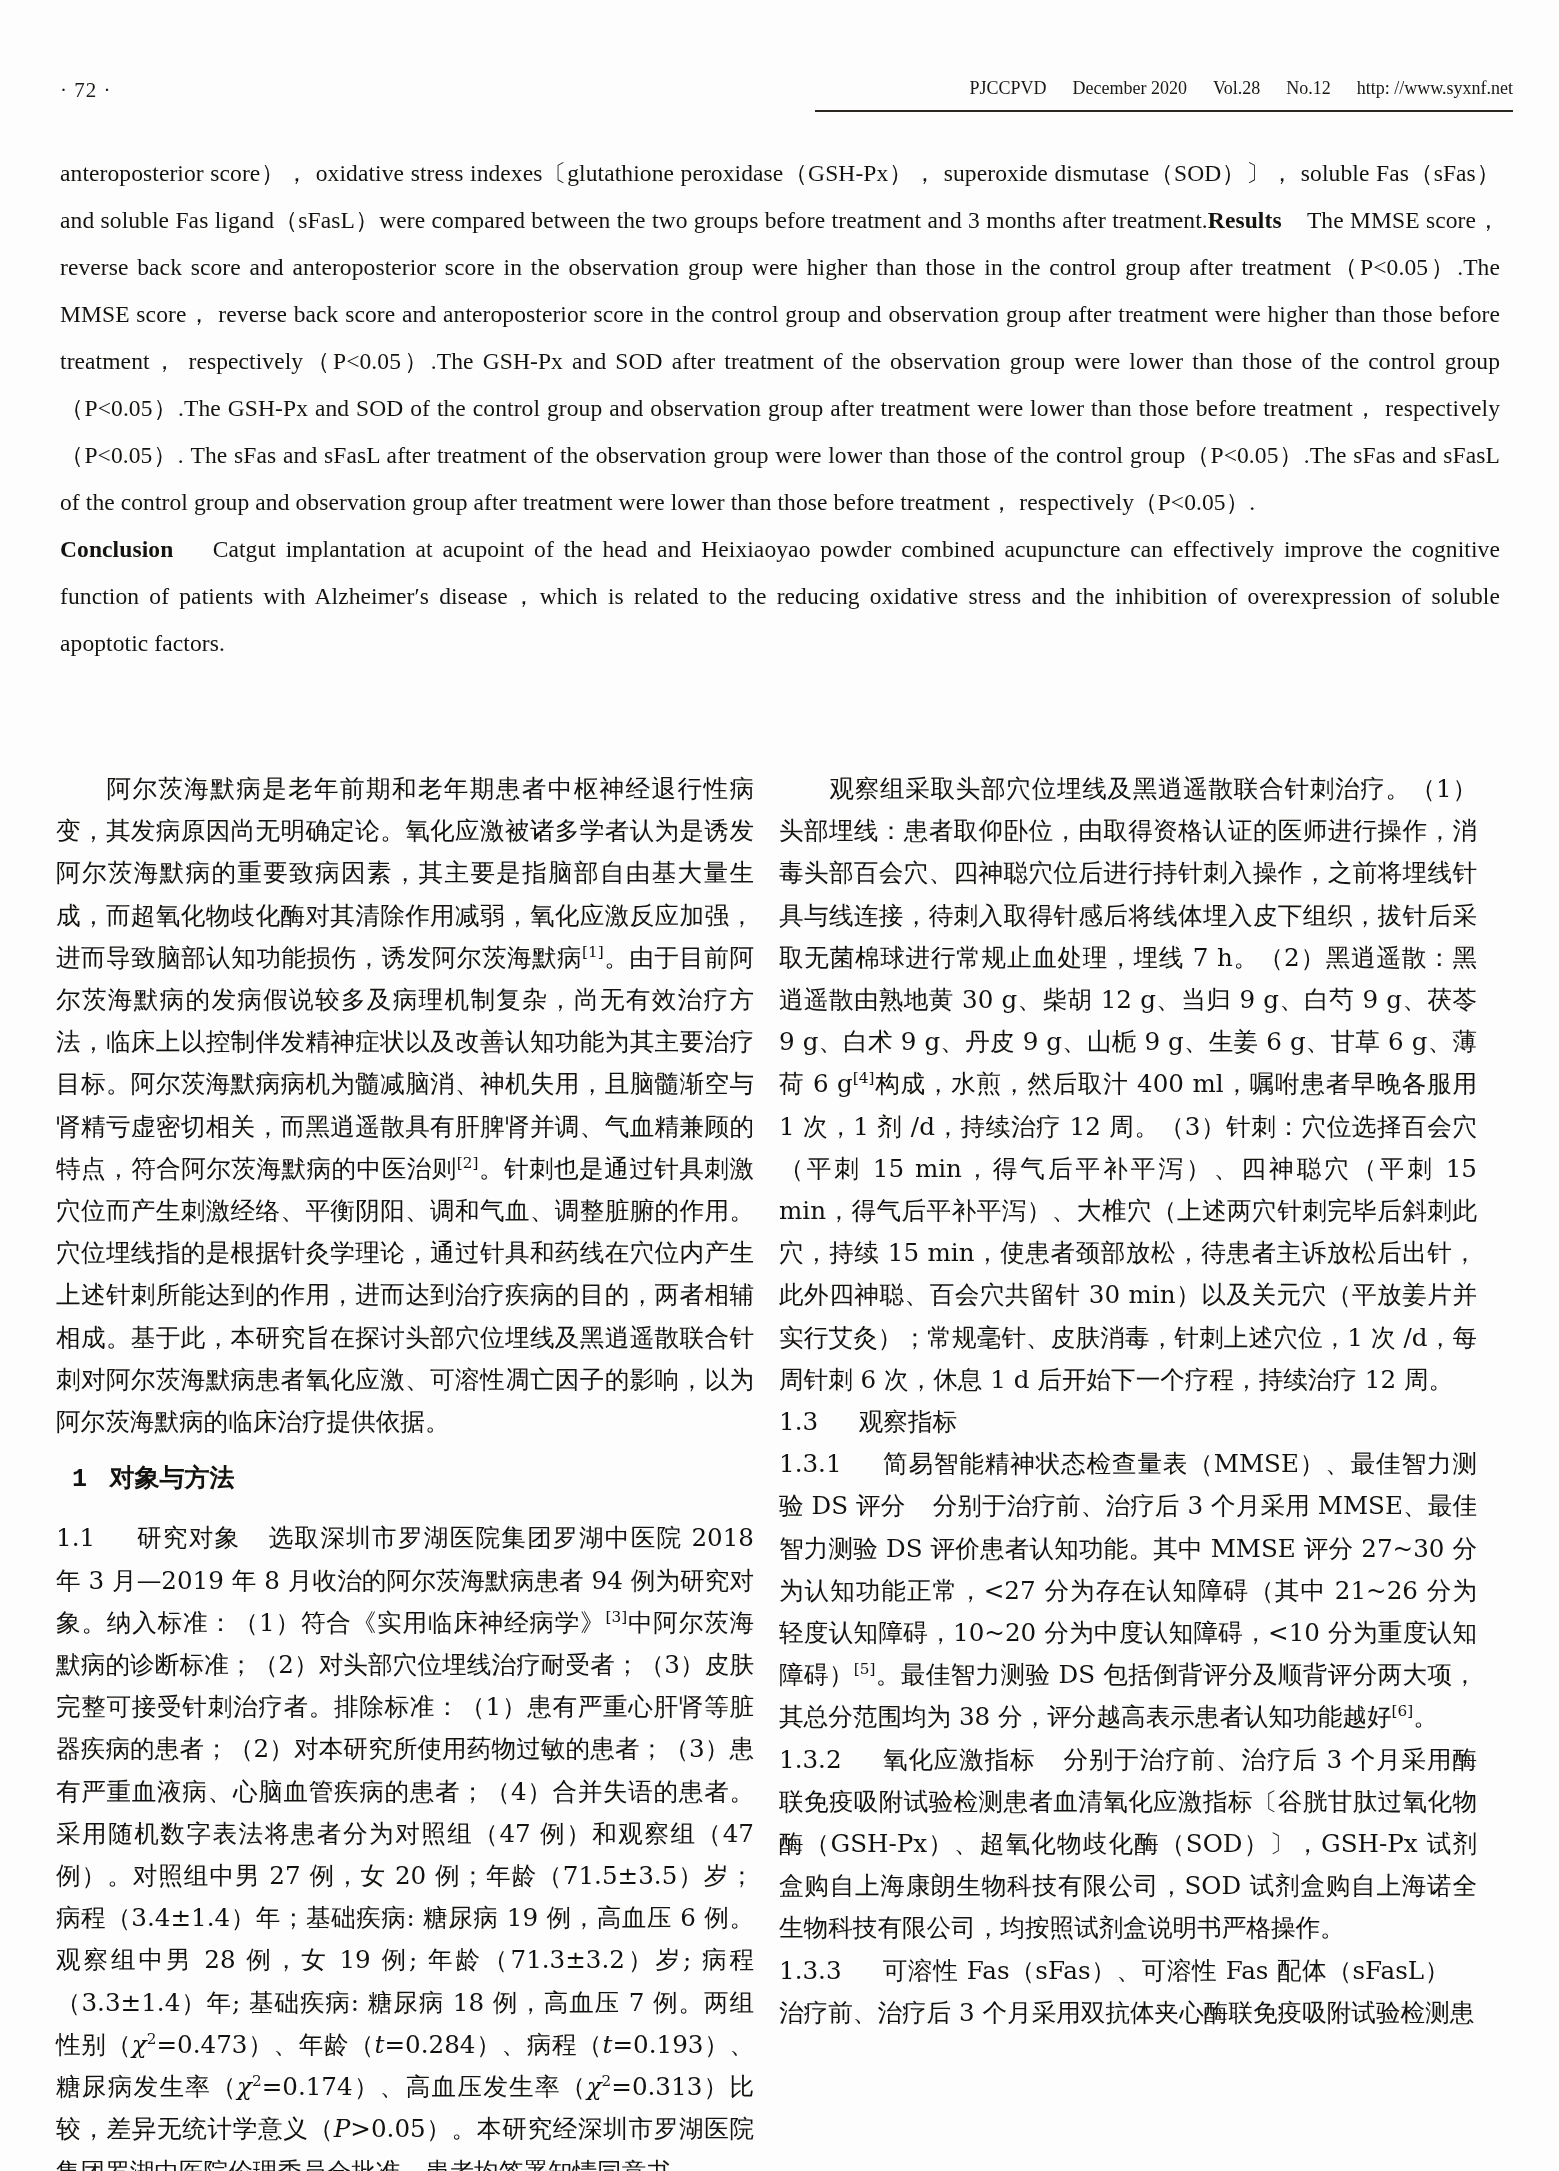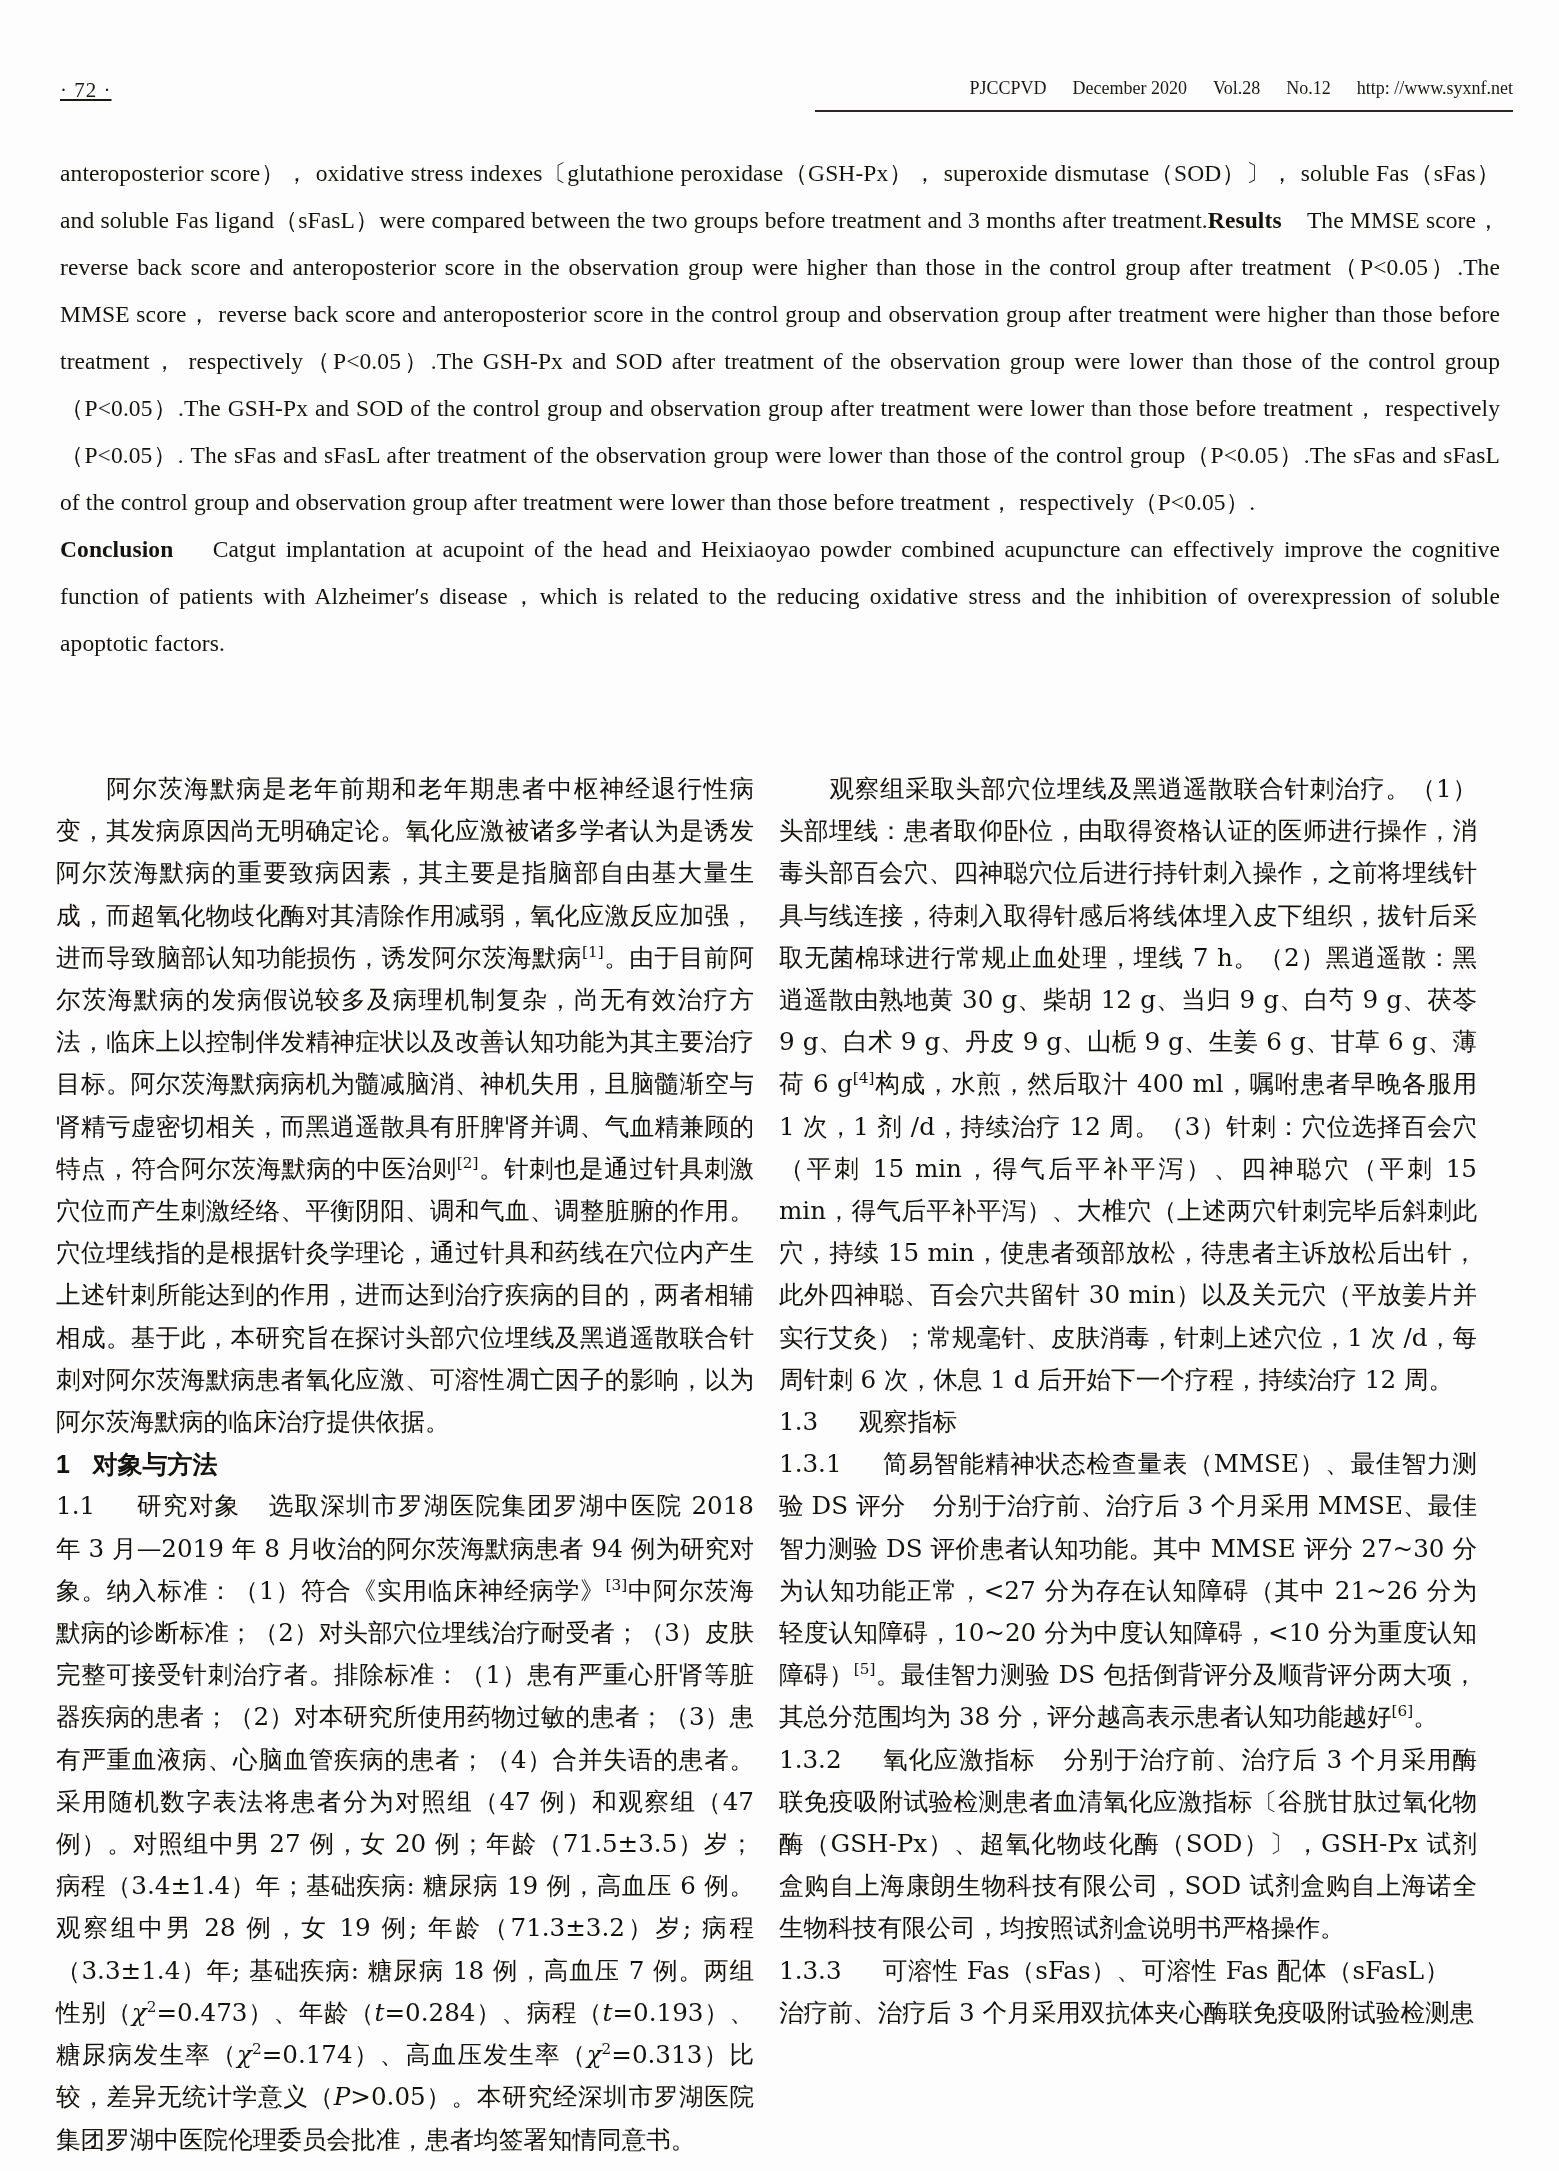--- a/index.html
+++ b/index.html
@@ -25,21 +25,20 @@
     right: 46px;
     height: 34px;
   }
   .folio {
     position: absolute;
     left: 14px;
     top: 0;
     font-size: 21px;
     letter-spacing: 1px;
     color: #1a1814;
-    text-decoration: underline;
   }
   .journal-line {
     position: absolute;
     right: 0;
     top: 0;
     font-size: 18px;
     white-space: nowrap;
     color: #1a1814;
   }
   .journal-line span { margin-right: 26px; }
@@ -92,25 +91,25 @@
     text-align: justify;
     text-align-last: left;
     color: #14120f;
   }
   .col p {
     margin: 0;
     text-indent: 0;
   }
   .col p.ind { text-indent: 2.05em; }
   .col h3 {
-    margin: 0;
+    margin: 16px;
     font-size: 25px;
     line-height: 42.2px;
     font-weight: bold;
-    font-family: Liberation Sans, sans-serif;
+    font-family: Liberation Mono, monospace;
   }
   .col h3 .h-gap { display: inline-block; width: 0.9em; }
   .sec {
     font-family: "DejaVu Serif", "Liberation Serif", serif;
   }
   .sec .num { margin-right: 0.55em; }
   .sec .sp { display: inline-block; width: 1.1em; }
   sup {
     font-size: 0.62em;
     vertical-align: super;

